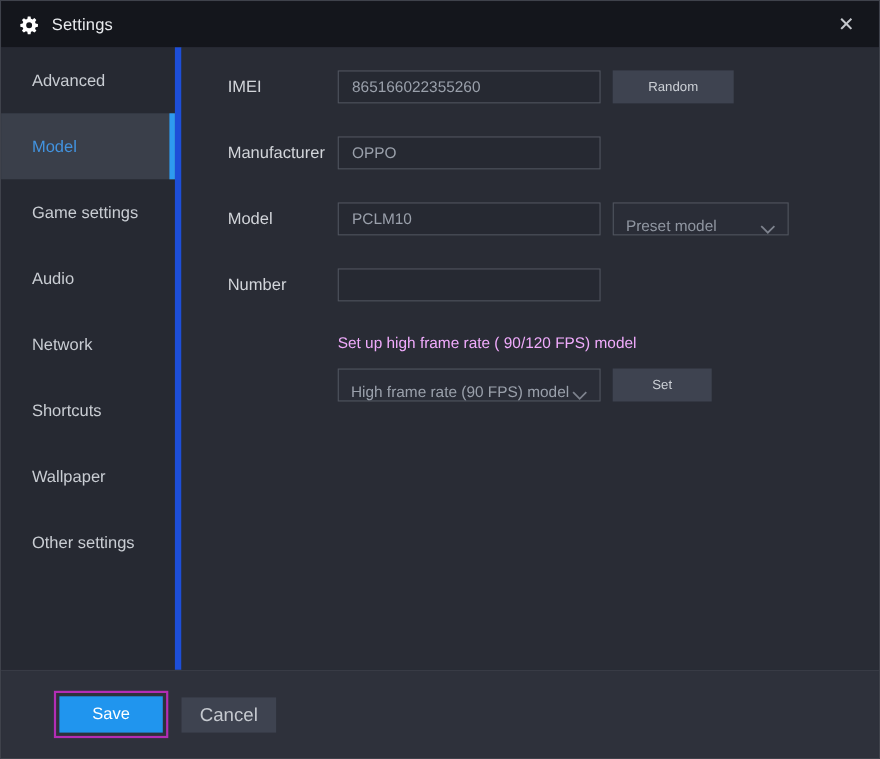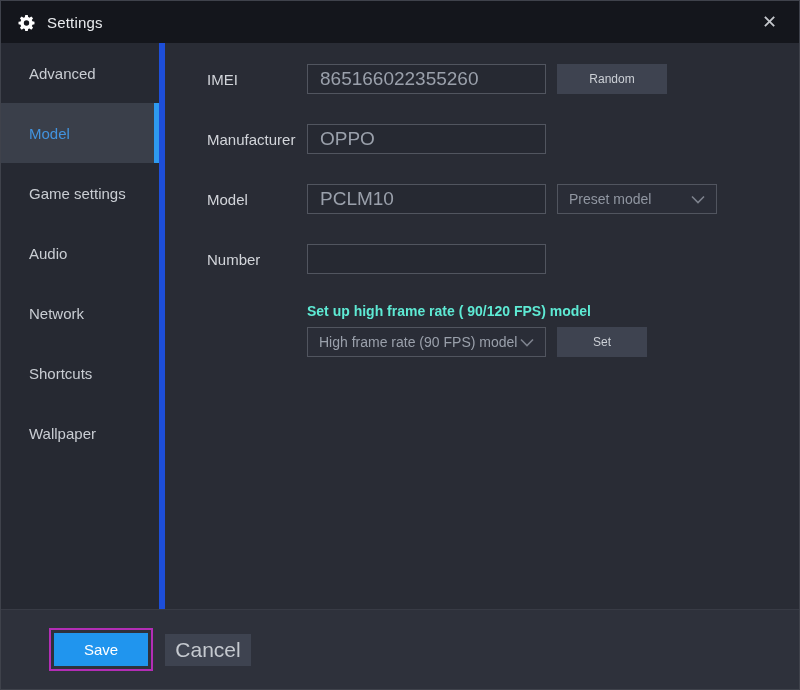--- a/index.html
+++ b/index.html
@@ -15,37 +15,37 @@
   
   .content { flex:1; display:flex; min-height:0; }
   .sidebar { width:164px; flex:0 0 164px; background:#262932; border-right:6px solid #1d4ed8; }
   .side-item { height:60px; display:flex; align-items:center; padding-left:28px; font-size:15px; color:#c9cdd3; cursor:pointer; position:relative; }
   .side-item.selected { background:#3a3f4a; color:#4293df; }
   .active-bar { position:absolute; right:0; top:0; width:5px; height:100%; background:#2e9af0; }
 
   .main { flex:1; padding:21px 0 0 42px; background:#292c35; }
   .form-row { display:flex; align-items:center; height:30px; margin-bottom:30px; }
   .form-label { width:100px; font-size:15px; color:#d2d5da; flex:0 0 100px; }
-  .text-input { width:239px; height:30px; background:#262932; border:1px solid #51555f; color:#9aa0ab; font-size:19px; padding:0 12px; outline:none; }
+  .text-input { width:239px; height:30px; background:#262932; border:1px solid #51555f; color:#9aa0ab; font-size:14px; padding:0 12px; outline:none; }
   .btn { height:30px; background:#3e4350; color:#ccd0d6; border:none; font-size:12px; cursor:pointer; font-family:"Liberation Sans", sans-serif; }
   .random-btn { width:110px; margin-left:11px; }
-  .dropdown { width:160px; height:30px; margin-left:11px; border:1px solid #51555f; background:#2a2d37; color:#9096a1; display:flex; align-items:center; justify-content:space-between; padding:0 11px; font-size:14px; cursor:pointer; }
+  .dropdown { width:160px; height:30px; margin-left:11px; border:1px solid #51555f; background:#2a2d37; color:#9096a1; display:flex; align-items:flex-end; justify-content:space-between; padding:0 11px; font-size:14px; cursor:pointer; }
   .chev { width:14px; height:9px; flex:0 0 14px; }
 
   .hfr { margin-left:100px; margin-top:-1px; }
-  .hfr-heading { font-size:14px; color:#5eead4; margin-bottom:8px;font-weight:bold; }
+  .hfr-heading { font-size:14px; color:#f0abfc; margin-bottom:16px; }
   .hfr-row { display:flex; align-items:center; }
   .hfr-dropdown { width:239px; margin-left:0; color:#9aa0ab; }
   .set-btn { width:90px; margin-left:11px; }
 
   
   .footer { height:80px; flex:0 0 80px; background:#2e313b; border-top:1px solid #383b45; display:flex; align-items:center; justify-content:flex-start; padding-right:18px;padding-left:48px; }
   .save-annotation { border:2px solid #b32db5; padding:3px; margin-right:12px; }
   .save-btn { display:block; width:94px; height:33px; background:#2095ee; color:#ffffff; border:none; font-size:15px; cursor:pointer; font-family:"Liberation Sans", sans-serif; }
-  .cancel-btn { width:86px; height:32px; font-size:21px; color:#c5c9cf; }
+  .cancel-btn { width:86px; height:32px; font-size:17px; color:#c5c9cf; }
 </style>
 </head>
 <body>
 
 <div class="window">
 
   <div class="titlebar">
     <span class="gear">
       <svg viewBox="0 0 24 24" width="19" height="19">
         <path fill="#ffffff" d="M21.3 13.6v-3.2l-2.7-.5c-.15-.6-.38-1.16-.68-1.68l1.56-2.26-2.26-2.26-2.26 1.56c-.52-.3-1.08-.53-1.68-.68L12.8 2h-3.2l-.5 2.7c-.6.15-1.16.38-1.68.68L5.16 3.82 2.9 6.08l1.56 2.26c-.3.52-.53 1.08-.68 1.68l-2.7.5v3.2l2.7.5c.15.6.38 1.16.68 1.68L2.9 18.16l2.26 2.26 2.26-1.56c.52.3 1.08.53 1.68.68l.5 2.7h3.2l.5-2.7c.6-.15 1.16-.38 1.68-.68l2.26 1.56 2.26-2.26-1.56-2.26c.3-.52.53-1.08.68-1.68l2.7-.5zM11.2 15.4a3.4 3.4 0 1 1 0-6.8 3.4 3.4 0 0 1 0 6.8z" transform="translate(0.8 0.6)"></path>
@@ -72,20 +72,23 @@
           <span>Audio</span>
         </div>
       <div class="side-item">
           <span>Network</span>
         </div>
       <div class="side-item">
           <span>Shortcuts</span>
         </div>
       <div class="side-item">
           <span>Wallpaper</span>
+        </div>
+      <div class="side-item">
+          <span>Other settings</span>
         </div>
     </div>
 
     <div class="main">
 
       <div class="form-row">
         <span class="form-label">IMEI</span>
         <input class="text-input" type="text" value="865166022355260" style="">
         <button class="btn random-btn">Random</button>
       </div>

